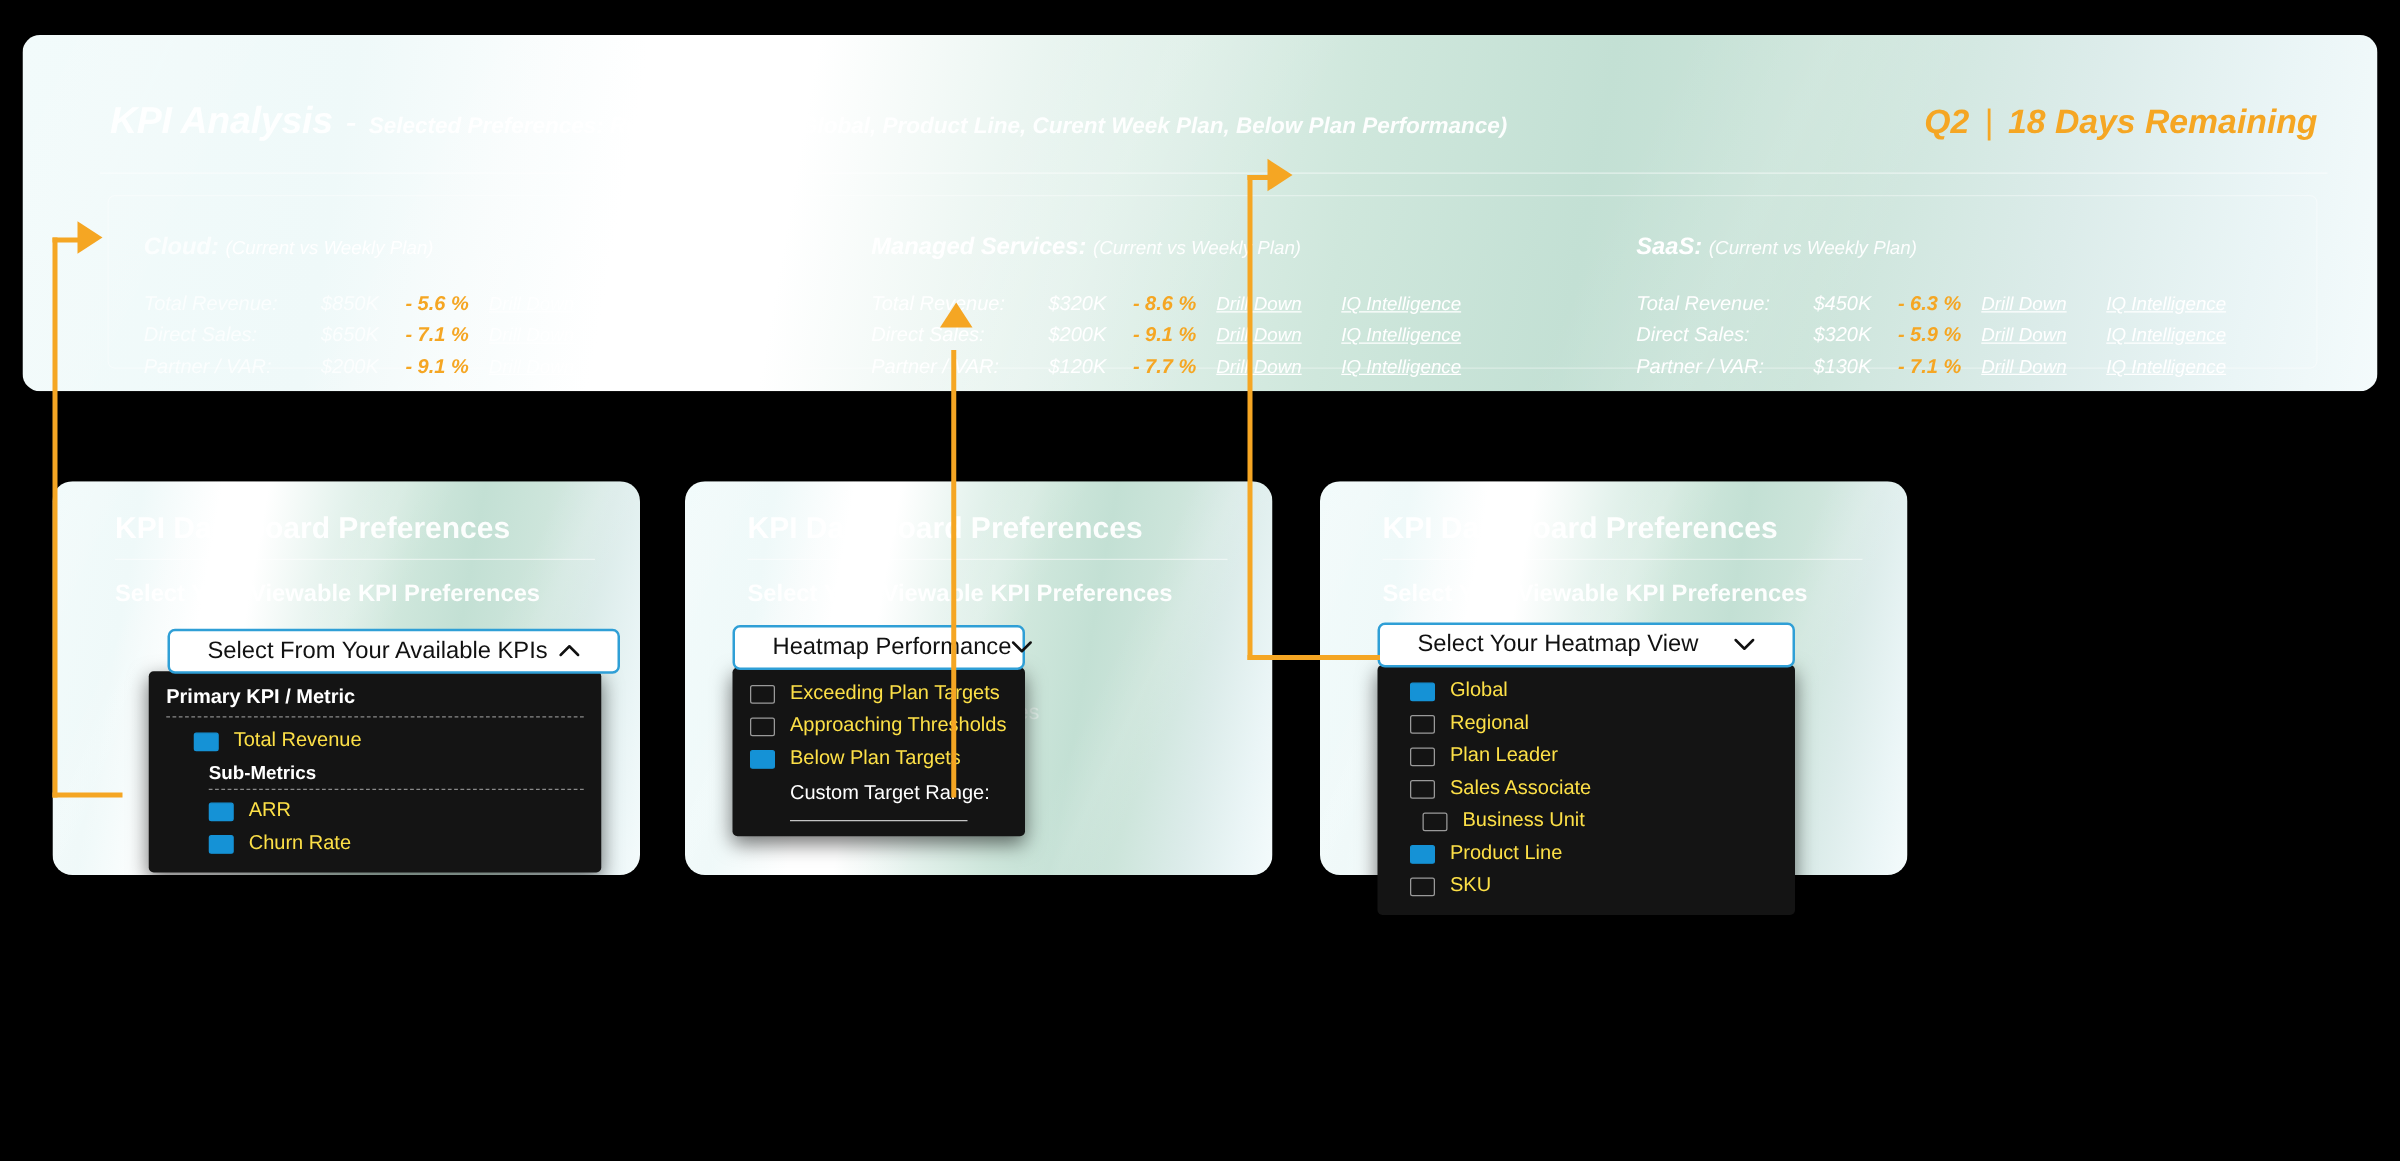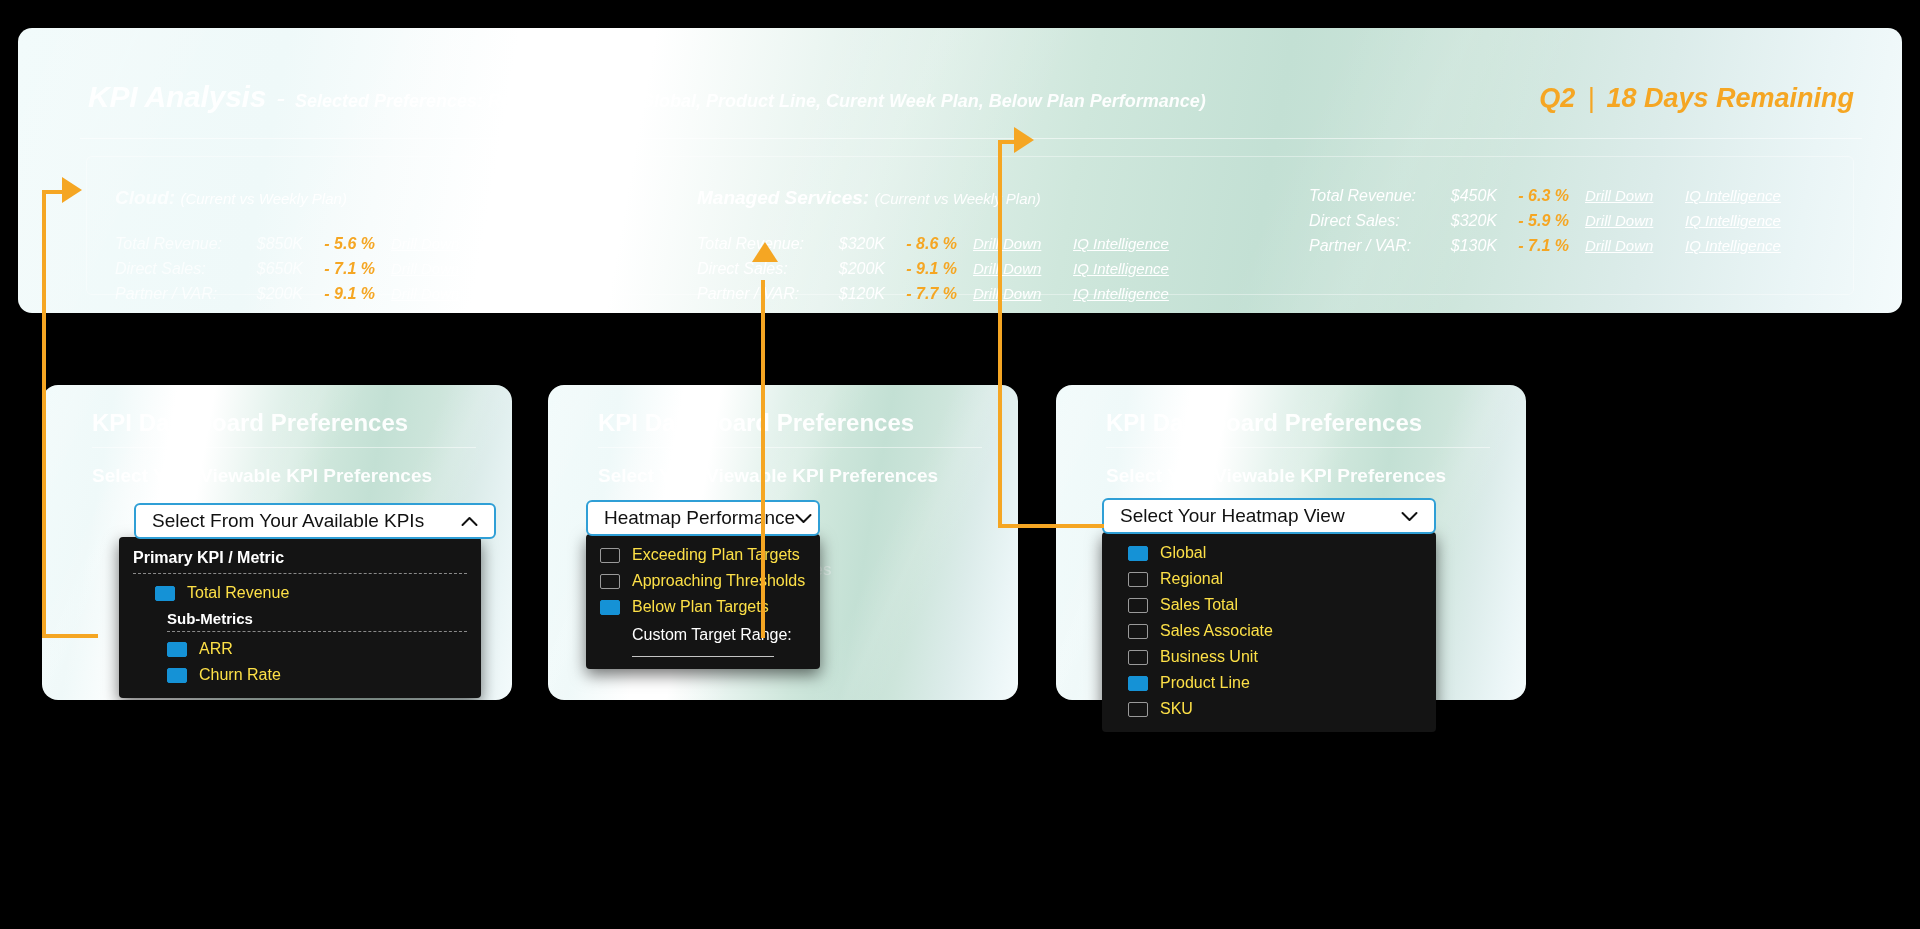--- a/index.html
+++ b/index.html
@@ -137,21 +137,21 @@
     font-size: 17px; color: rgba(255,255,255,0.42); white-space: nowrap;
   }
 
   
   .select-box {
     position: absolute;
     background: #ffffff;
     border: 2px solid #2f9fd6;
     border-radius: 6px;
     display: flex; align-items: center;
-    padding: 0 16px;
+    padding: 0 30px;
     cursor: pointer;
     z-index: 5;
   }
   .select-label { font-size: 19px; color: #111; flex: 1; white-space: nowrap; }
   .caret { font-size: 15px; color: #111; line-height: 1; }
 
   
   .dropdown {
     position: absolute;
     background: #141414;
@@ -283,20 +283,24 @@
               <span class="kpi-name">Partner / VAR:</span>
               <span class="kpi-value">$120K</span>
               <span class="kpi-delta">- 7.7 %</span>
               <span class="kpi-link a">Drill Down</span>
               <span class="kpi-link b">IQ Intelligence</span>
             </div>
 
           </div>
 
           <div class="kpi-col" id="kpi-col-saas">
+            <div class="kpi-grp-title">
+              <span>SaaS:</span>
+              <span class="sub">(Current vs Weekly Plan)</span>
+            </div>
             <div class="kpi-row">
               <span class="kpi-name">Total Revenue:</span>
               <span class="kpi-value">$450K</span>
               <span class="kpi-delta">- 6.3 %</span>
               <span class="kpi-link a">Drill Down</span>
               <span class="kpi-link b">IQ Intelligence</span>
             </div>
             <div class="kpi-row">
               <span class="kpi-name">Direct Sales:</span>
               <span class="kpi-value">$320K</span>
@@ -407,27 +411,27 @@
       <div class="dd-item" style="padding-left:26px;">
         <span class="cbx on"></span>
         <span class="lbl">Global</span>
       </div>
       <div class="dd-item" style="padding-left:26px;">
         <span class="cbx"></span>
         <span class="lbl">Regional</span>
       </div>
       <div class="dd-item" style="padding-left:26px;">
         <span class="cbx"></span>
-        <span class="lbl">Sales Total</span>
+        <span class="lbl">Plan Leader</span>
       </div>
       <div class="dd-item" style="padding-left:26px;">
         <span class="cbx"></span>
         <span class="lbl">Sales Associate</span>
       </div>
-      <div class="dd-item" style="padding-left:26px;">
+      <div class="dd-item" style="padding-left:36px;">
         <span class="cbx"></span>
         <span class="lbl">Business Unit</span>
       </div>
       <div class="dd-item" style="padding-left:26px;">
         <span class="cbx on"></span>
         <span class="lbl">Product Line</span>
       </div>
       <div class="dd-item" style="padding-left:26px;">
         <span class="cbx"></span>
         <span class="lbl">SKU</span>

